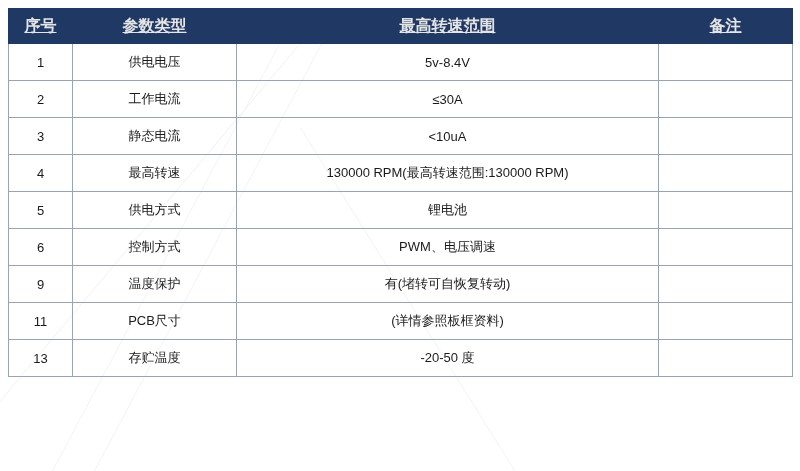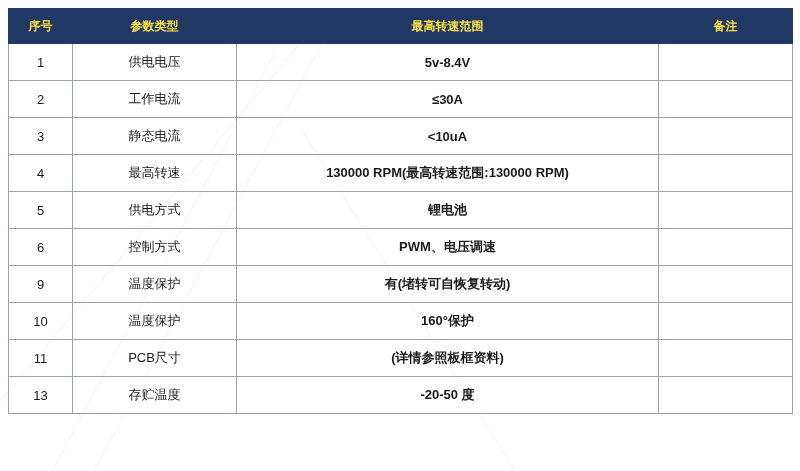--- a/index.html
+++ b/index.html
@@ -54,34 +54,35 @@
     text-align: center;
     vertical-align: middle;
     font-size: 13px;
     color: #1a1a1a;
     padding: 0;
     height: 36px;
     background: transparent;
   }
   table.spec-table thead th {
     background: #1f3864;
-    color: #fde047;
+    color: #e5e5e5;
     font-weight: bold;
-    font-size: 12px;
+    font-size: 16px;
     height: 34px;
     border: 1px solid #1f3864;
+    text-decoration: underline;
   }
   .col-1 { width: 64px; }
   .col-2 { width: 164px; }
   .col-3 { width: 422px; }
   .col-4 { width: 134px; }
 
   td.num { font-size: 13px; }
   td.type { font-size: 13px; margin-left: 27px; }
-  td.value { font-size: 13px; font-weight: bold; }
+  td.value { font-size: 13px; }
   td.note { font-size: 13px; }
 </style>
 </head>
 <body>
 
 <div class="page">
 
   <div class="bg-deco">
     <i></i>
       <i></i>
@@ -141,26 +142,20 @@
         <td class="value">PWM、电压调速</td>
         <td class="note"></td>
       </tr>
       <tr>
         <td class="num">9</td>
         <td class="type">温度保护</td>
         <td class="value">有(堵转可自恢复转动)</td>
         <td class="note"></td>
       </tr>
       <tr>
-        <td class="num">10</td>
-        <td class="type">温度保护</td>
-        <td class="value">160°保护</td>
-        <td class="note"></td>
-      </tr>
-      <tr>
         <td class="num">11</td>
         <td class="type">PCB尺寸</td>
         <td class="value">(详情参照板框资料)</td>
         <td class="note"></td>
       </tr>
       <tr>
         <td class="num">13</td>
         <td class="type">存贮温度</td>
         <td class="value">-20-50 度</td>
         <td class="note"></td>

